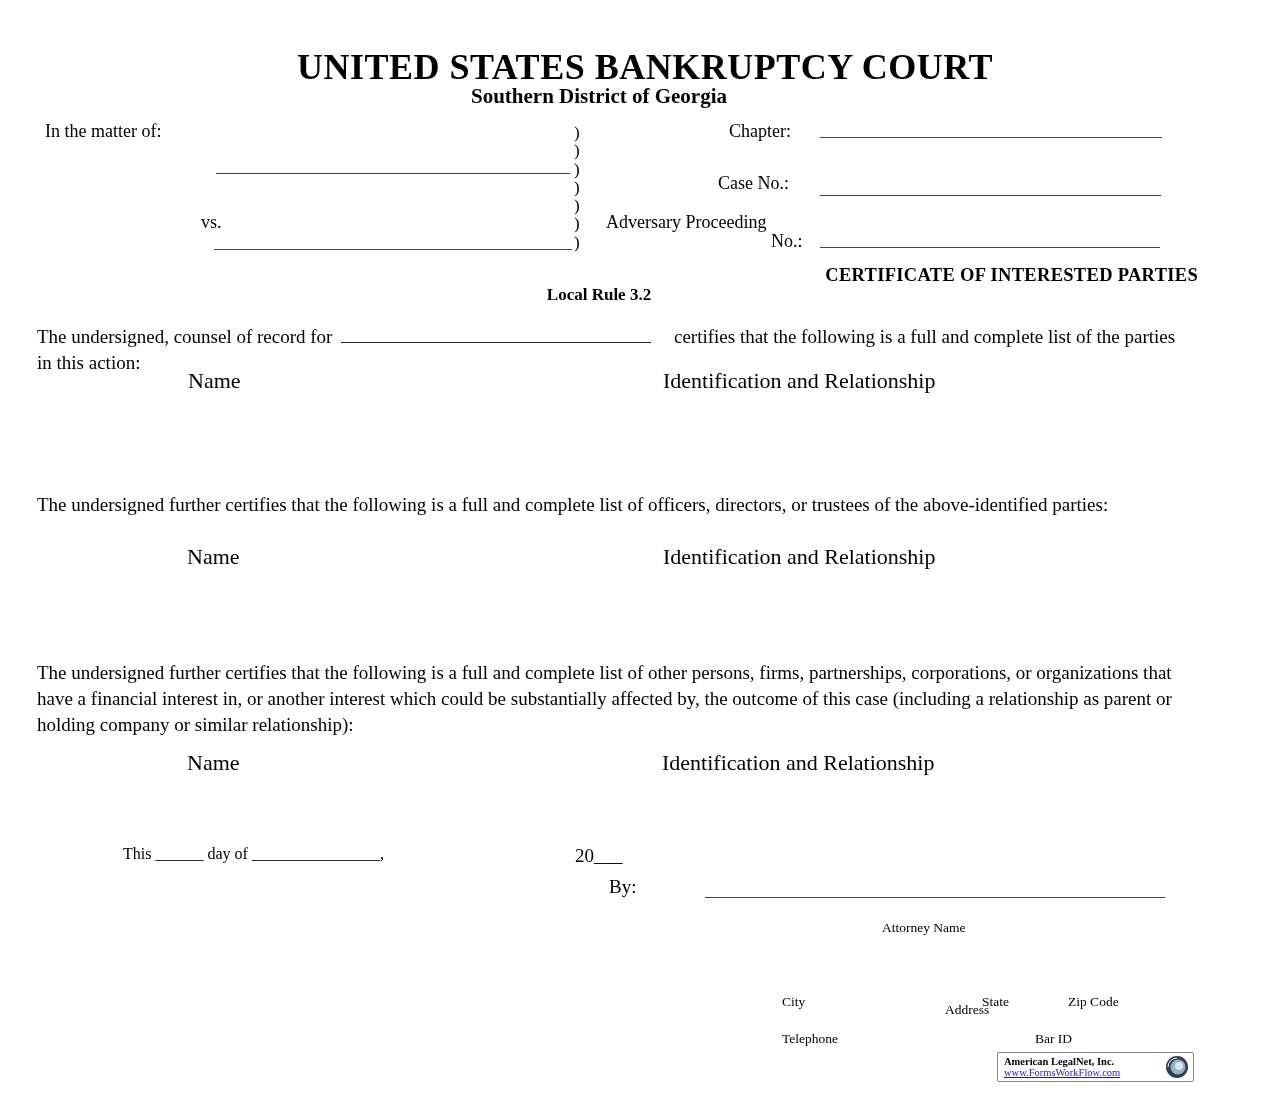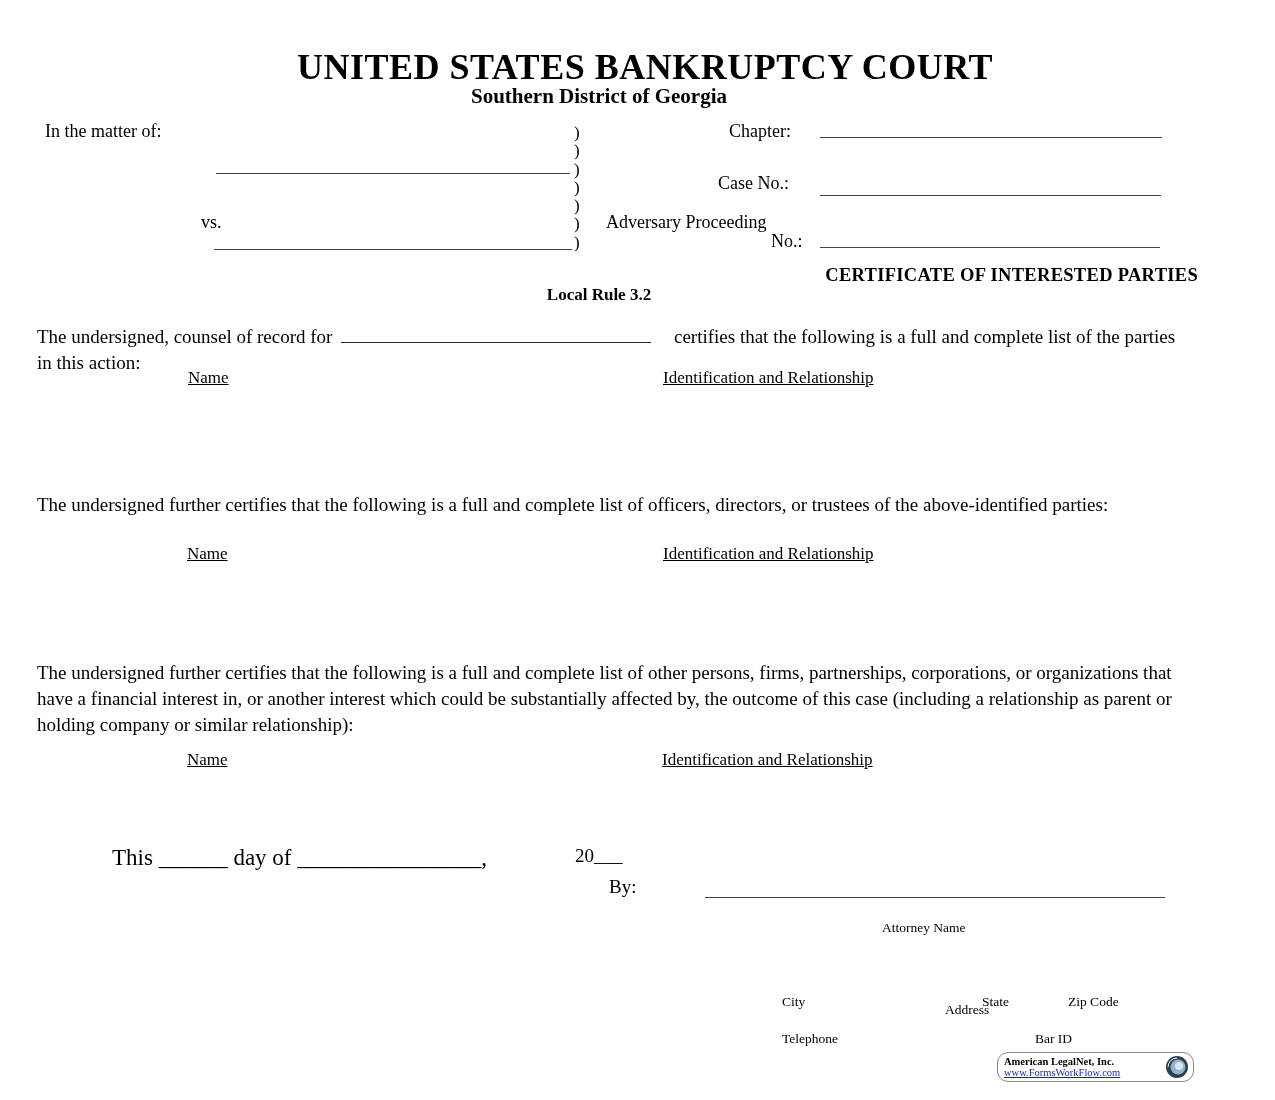--- a/index.html
+++ b/index.html
@@ -7,24 +7,24 @@
          font-family:"Liberation Serif","DejaVu Serif",serif; color:#000; }
   .abs { position:absolute; white-space:nowrap; }
   .title { left:0; width:1198px; text-align:center; top:46px; font-size:36px; font-weight:bold; letter-spacing:0.5px;padding-left:46px; }
   .subtitle { left:0; width:1198px; text-align:center; top:84px; font-size:21px; font-weight:bold; }
   .cap { font-size:18px; }
   .line { position:absolute; border-bottom:1.5px solid #444; height:0; }
   .paren { position:absolute; font-size:17px; left:574px; }
   .cert-title { left:0; width:1198px; text-align:right; top:265px; font-size:18.5px; font-weight:bold; letter-spacing:0.3px; }
   .cert-sub { left:0; width:1198px; text-align:center; top:285px; font-size:17px; font-weight:bold; }
   .body-text { font-size:19px; line-height:26px; left:37px; width:1140px; white-space:normal; }
-  .colhead { font-size:17px; text-decoration:underline; }
+  .colhead { font-size:22px; }
   .small { font-size:13.5px; }
   .blank { display:inline-block; border-bottom:1.5px solid #222; vertical-align:baseline; height:14px; }
-  .logo { position:absolute; left:997px; top:1052px; width:195px; height:28px; border:1px solid #888; border-radius:11px; background:#fff; }
+  .logo { position:absolute; left:997px; top:1052px; width:195px; height:28px; border:1px solid #888; border-radius:2px; background:#fff; }
   .logo-name { position:absolute; left:6px; top:3px; font-size:10.5px; font-weight:bold; }
   .logo-url { position:absolute; left:6px; top:14px; font-size:10.5px; color:#1a1ad6; text-decoration:underline; }
   .logo-globe { position:absolute; right:4px; top:2px; width:24px; height:24px; }
 </style>
 </head>
 <body>
 
 <div class="abs title">UNITED STATES BANKRUPTCY COURT</div>
 <div class="abs subtitle">Southern District of Georgia</div>
 
@@ -61,21 +61,21 @@
 <div class="abs colhead" style="left:663px;top:368px;">Identification and Relationship</div>
 
 <div class="abs body-text" style="top:492px;">The undersigned further certifies that the following is a full and complete list of officers, directors, or trustees of the above-identified parties:</div>
 <div class="abs colhead" style="left:187px;top:544px;">Name</div>
 <div class="abs colhead" style="left:663px;top:544px;">Identification and Relationship</div>
 
 <div class="abs body-text" style="top:660px;">The undersigned further certifies that the following is a full and complete list of other persons, firms, partnerships, corporations, or organizations that have a financial interest in, or another interest which could be substantially affected by, the outcome of this case (including a relationship as parent or holding company or similar relationship):</div>
 <div class="abs colhead" style="left:187px;top:750px;">Name</div>
 <div class="abs colhead" style="left:662px;top:750px;">Identification and Relationship</div>
 
-<div class="abs cap" style="left:112px;top:845px;font-size:23px;text-align:center;">
+<div class="abs cap" style="left:123px;top:845px;font-size:16px;text-align:center;">
   <span>This</span>
   <span>______</span>
   <span>day of</span>
   <span>________________,</span>
 </div>
 <div class="abs cap" style="left:575px;top:845px;font-size:19px;">
   <span>20</span><span>___</span>
 </div>
 <div class="abs cap" style="left:609px;top:876px;font-size:19px;text-align:right;">By:</div>
 <div class="line" style="left:705px;top:897px;width:460px;"></div>

